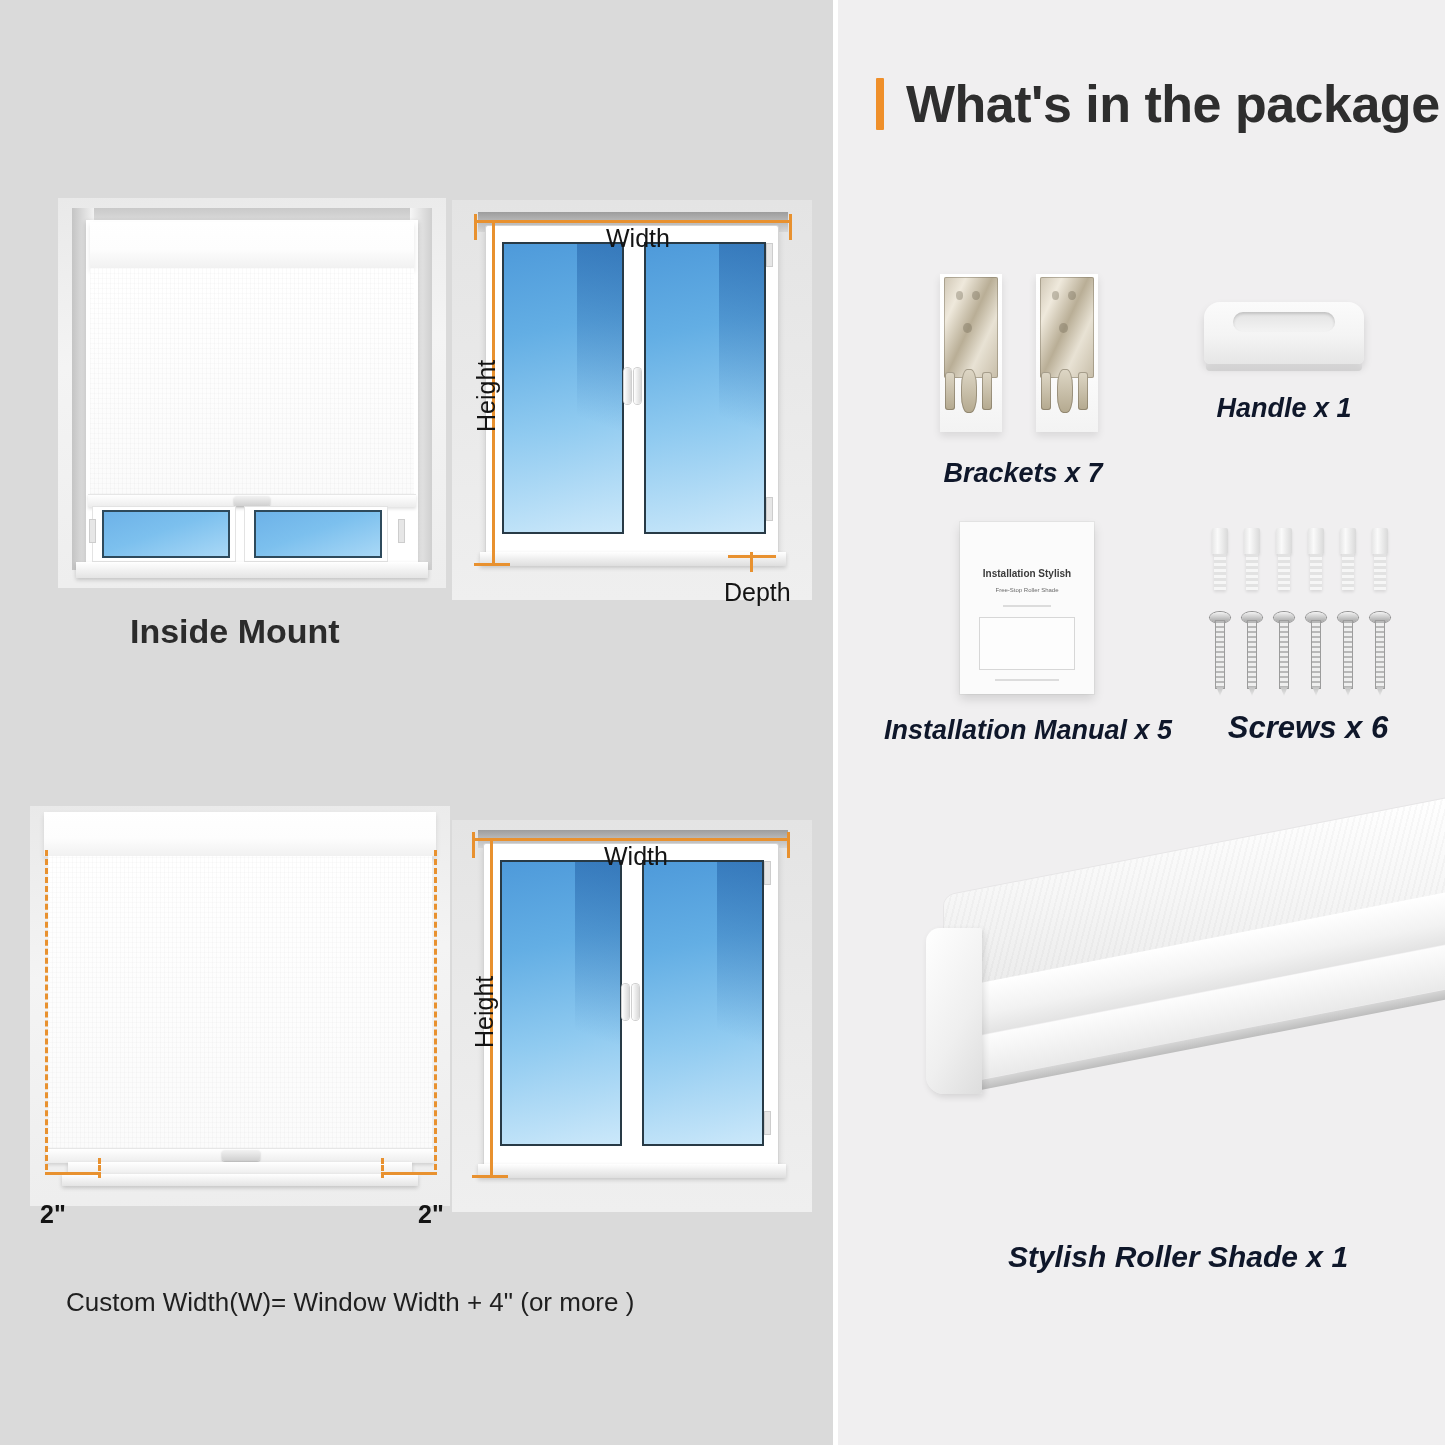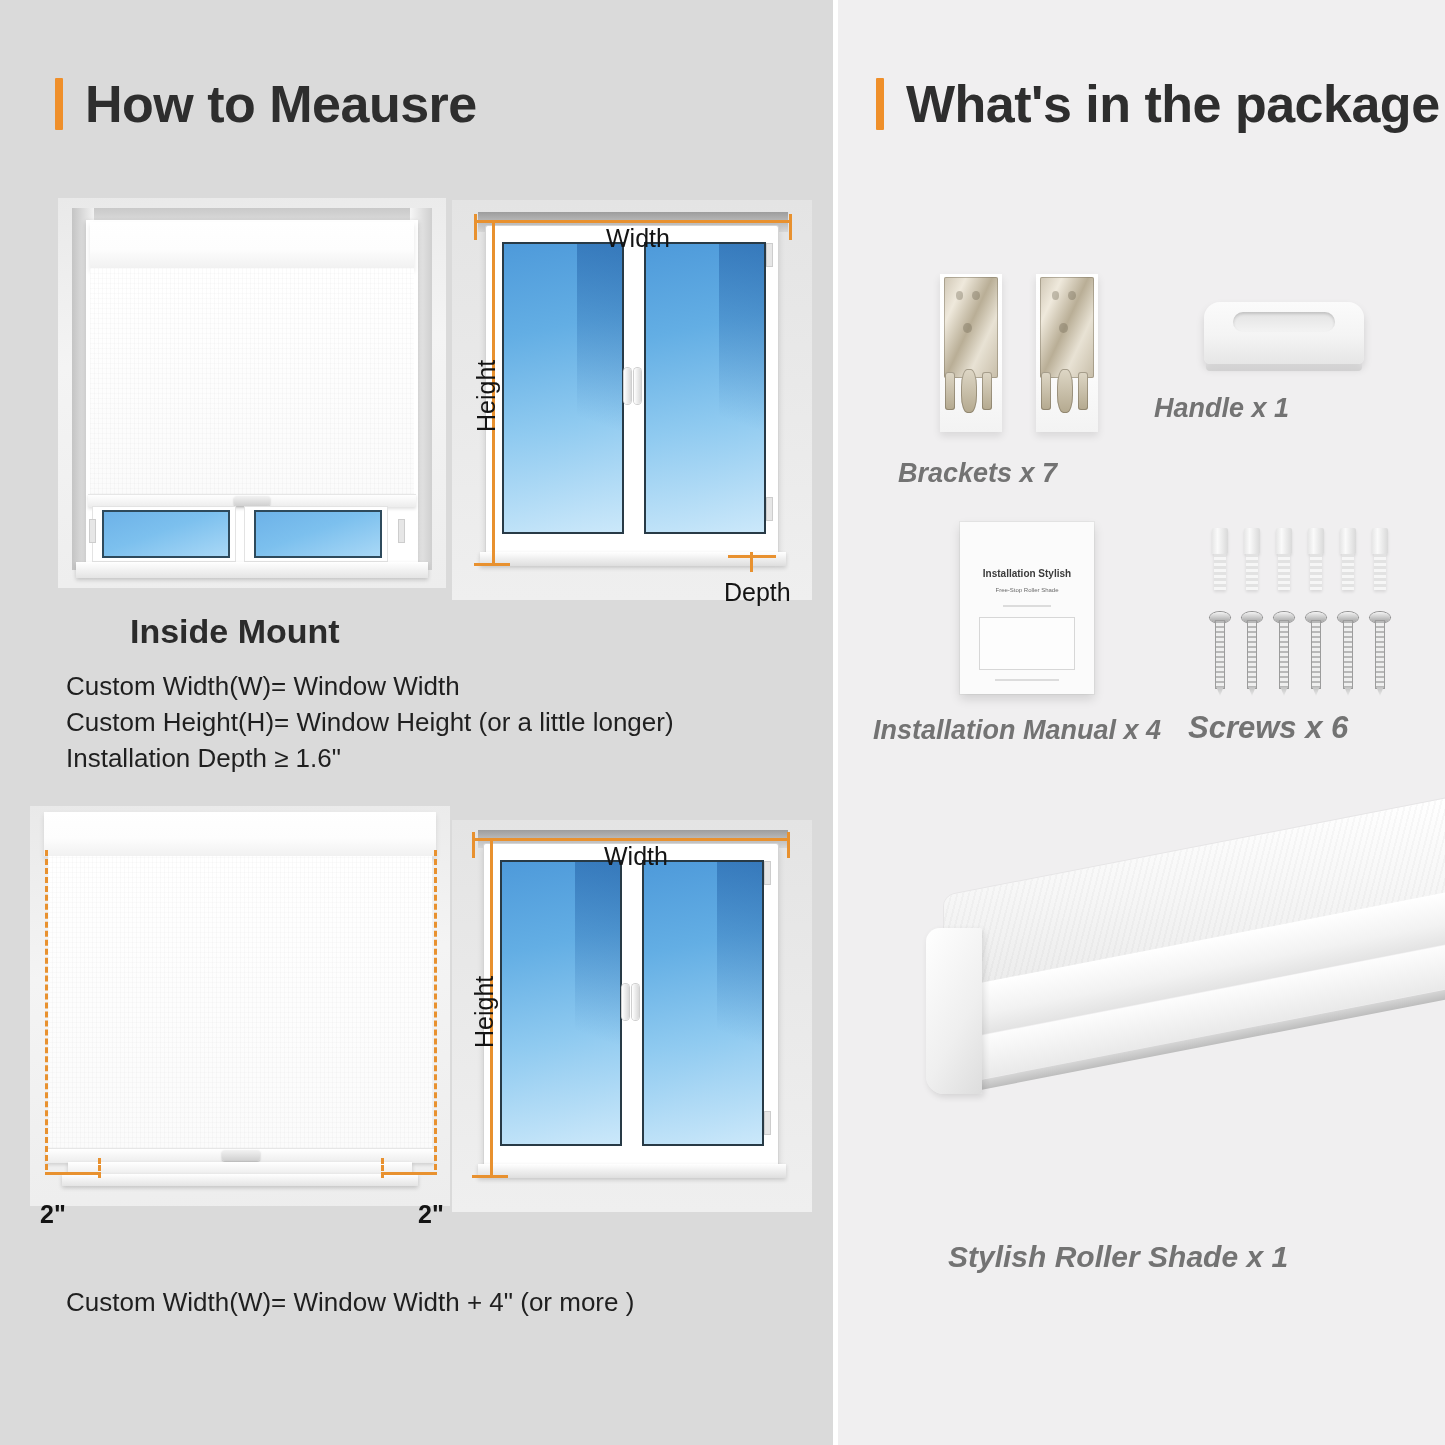--- a/index.html
+++ b/index.html
@@ -106,22 +106,22 @@
   .dim-label{position:absolute;font-size:25px;color:#141414;white-space:nowrap;}
   .dim-label.vert{transform:rotate(-90deg);transform-origin:left top;}
   .ol-v{position:absolute;width:3px;background:#e8912f;}
   .ol-h{position:absolute;height:3px;background:#e8912f;}
   .dashv{
     position:absolute;width:0;border-left:3px dashed #e8912f;
   }
 
   
   .pk-label{
-    position:absolute;font-style:italic;font-weight:bold;color:#737373;
-    white-space:nowrap;
+    position:absolute;font-style:italic;font-weight:bold;color:#0f172a;
+    white-space:nowrap;text-align:center;
   }
   .bracket{
     position:absolute;
     background:linear-gradient(180deg,#ffffff 0%,#fdfdfd 55%,#f3f3f3 100%);
     box-shadow:0 4px 8px rgba(0,0,0,.10);
   }
   .bracket-metal{
     position:absolute;left:6%;right:6%;top:2%;height:64%;
     background:linear-gradient(115deg,#cfc6b4 0%,#efe9dc 22%,#b9ae96 48%,#e8e2d4 70%,#c7bda8 100%);
     box-shadow:inset 0 0 0 1px rgba(120,110,90,.45);
@@ -216,24 +216,20 @@
     background:linear-gradient(180deg,#d6d6d6,#bdbdbd);
   }
 </style>
 </head>
 <body>
 
 <div class="page">
 
   <div class="panel-left">
 
-    <div class="section-title" style="left:55px;top:74px;">
-      <span class="title-bar"></span>
-      <span>How to Meausre</span>
-    </div>
 
     <div class="illus" style="left:58px;top:198px;width:388px;height:390px;">
       <div class="wall"></div>
       <div class="reveal-top" style="left:18px;top:10px;width:352px;height:22px;"></div>
       <div class="reveal-left" style="left:14px;top:10px;width:22px;height:362px;"></div>
       <div class="reveal-right" style="right:14px;top:10px;width:22px;height:362px;"></div>
 
       <div class="win-outer" style="left:28px;top:22px;width:332px;height:346px;"></div>
 
       <div class="valance" style="left:32px;top:24px;width:324px;height:46px;"></div>
@@ -272,25 +268,20 @@
       <div class="ol-h" style="left:22px;top:363px;width:36px;"></div>
       <div class="ol-h" style="left:276px;top:355px;width:48px;"></div>
       <div class="ol-v" style="left:298px;top:352px;height:20px;"></div>
 
       <div class="dim-label" style="left:154px;top:24px;">Width</div>
       <div class="dim-label vert" style="left:20px;top:232px;">Height</div>
       <div class="dim-label" style="left:272px;top:378px;">Depth</div>
     </div>
 
     <div class="mount-heading" style="left:130px;top:612px;">Inside Mount</div>
-    <div class="mount-lines" style="left:66px;top:668px;">
-      <div>Custom Width(W)= Window Width</div>
-      <div>Custom Height(H)= Window Height (or a little longer)</div>
-      <div>Installation Depth ≥ 1.6"</div>
-    </div>
 
     <div class="illus" style="left:30px;top:806px;width:420px;height:400px;">
       <div class="wall"></div>
       <div class="valance" style="left:14px;top:6px;width:392px;height:44px;"></div>
       <div class="fabric" style="left:18px;top:50px;width:384px;height:292px;"></div>
       <div class="bottomrail" style="left:16px;top:342px;width:388px;height:14px;"></div>
       <div class="pull-tab" style="left:192px;top:344px;width:38px;height:11px;"></div>
 
       <div class="sill" style="left:38px;top:356px;width:344px;height:18px;"></div>
       <div class="sill" style="left:32px;top:368px;width:356px;height:12px;"></div>
@@ -376,21 +367,21 @@
     </div>
 
     <div>
       <div class="manual" style="left:122px;top:522px;width:134px;height:172px;">
         <div class="manual-title" style="top:27%;font-size:10px;">Installation Stylish</div>
         <div class="manual-sub" style="top:38%;font-size:6px;">Free-Stop Roller Shade</div>
         <div class="manual-line" style="left:32%;right:32%;top:48%;"></div>
         <div class="manual-box" style="top:55%;height:30%;"></div>
         <div class="manual-line" style="left:26%;right:26%;top:91%;"></div>
       </div>
-      <div class="pk-label" style="left:35px;top:715px;width:310px;font-size:27px;">Installation Manual x 4</div>
+      <div class="pk-label" style="left:35px;top:715px;width:310px;font-size:27px;">Installation Manual x 5</div>
     </div>
 
     <div>
       <div>
         <div class="anchor" style="left:374px;top:528px;width:16px;height:26px;">
             <div class="taper" style="height:36px;"></div>
           </div>
         <div class="anchor" style="left:406px;top:528px;width:16px;height:26px;">
             <div class="taper" style="height:36px;"></div>
           </div>

